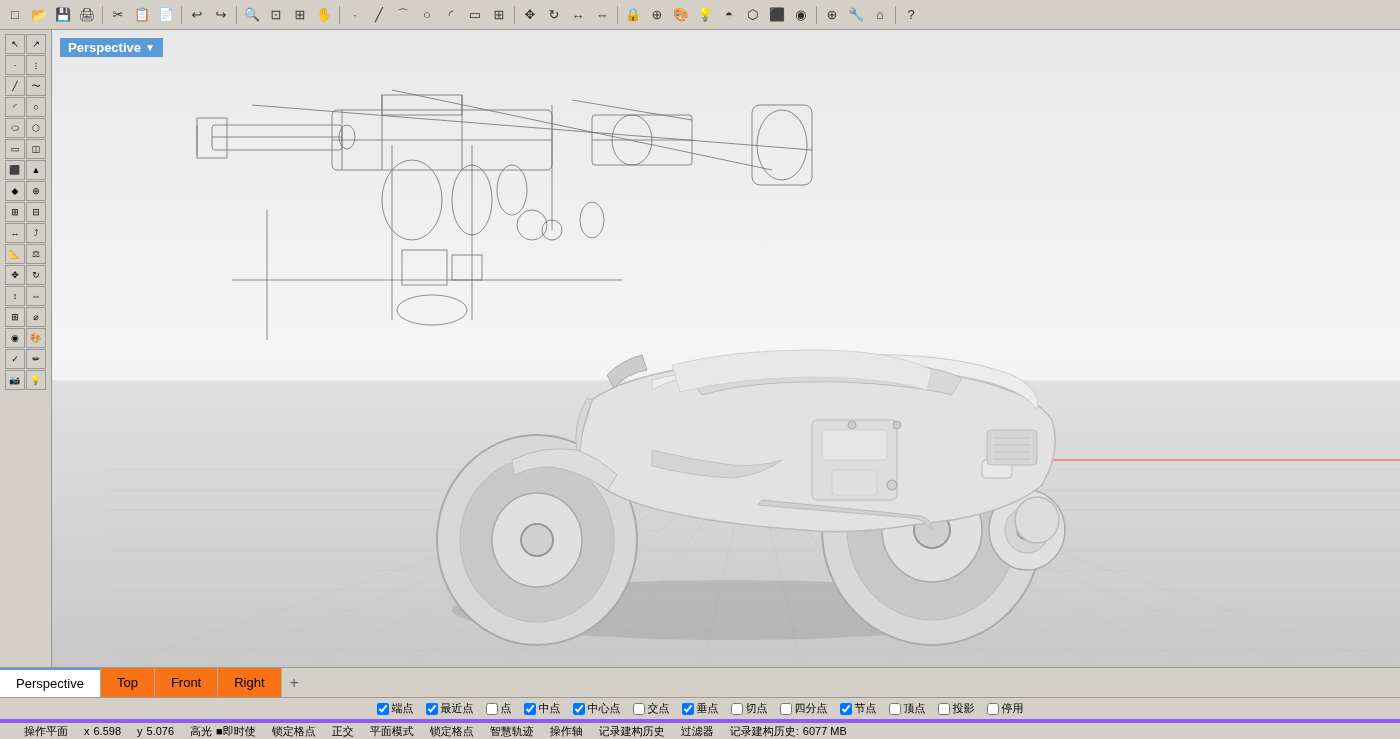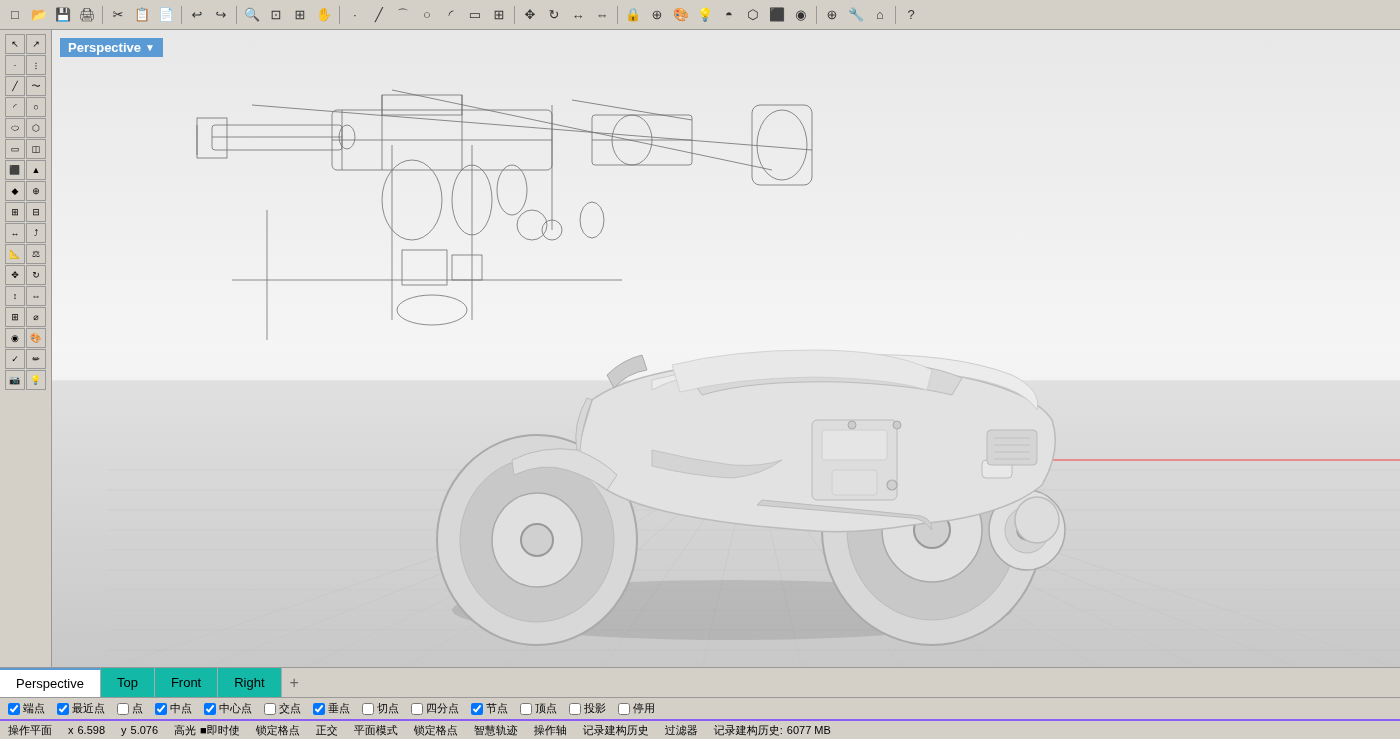--- a/index.html
+++ b/index.html
@@ -113,21 +113,21 @@
       gap: 0;
     }
     .vp-tab {
       padding: 4px 16px;
       cursor: pointer;
       font-size: 13px;
       border-right: 1px solid #aaa;
       height: 100%;
       display: flex;
       align-items: center;
-      background: #14b8a6;
+      background: #f97316;
     }
     .vp-tab.active {
       background: white;
       border-top: 2px solid #5b9bd5;
     }
     .vp-tab-add {
       padding: 4px 8px;
       cursor: pointer;
       font-size: 16px;
       color: #666;
@@ -136,39 +136,40 @@
     
     #status-bar {
       height: 22px;
       background: #d4d0c8;
       border-top: 1px solid #999;
       display: flex;
       align-items: center;
       padding: 0 8px;
       gap: 12px;
       font-size: 11px;
+      justify-content: center;
     }
     .status-check {
       display: flex;
       align-items: center;
       gap: 3px;
     }
     .status-check input[type=checkbox] {
       width: 12px;
       height: 12px;
     }
 
     
     #bottom-bar {
       height: 20px;
       background: #d4d0c8;
-      border-top: 2px solid #8b5cf6;
-      display: flex;
-      align-items: center;
-      padding: 0 8px;
+      border-top: 4px solid #8b5cf6;
+      display: flex;
+      align-items: center;
+      padding: 0 24px;
       gap: 16px;
       font-size: 11px;
     }
     .bottom-item {
       display: flex;
       align-items: center;
       gap: 4px;
     }
   </style>
 </head>

